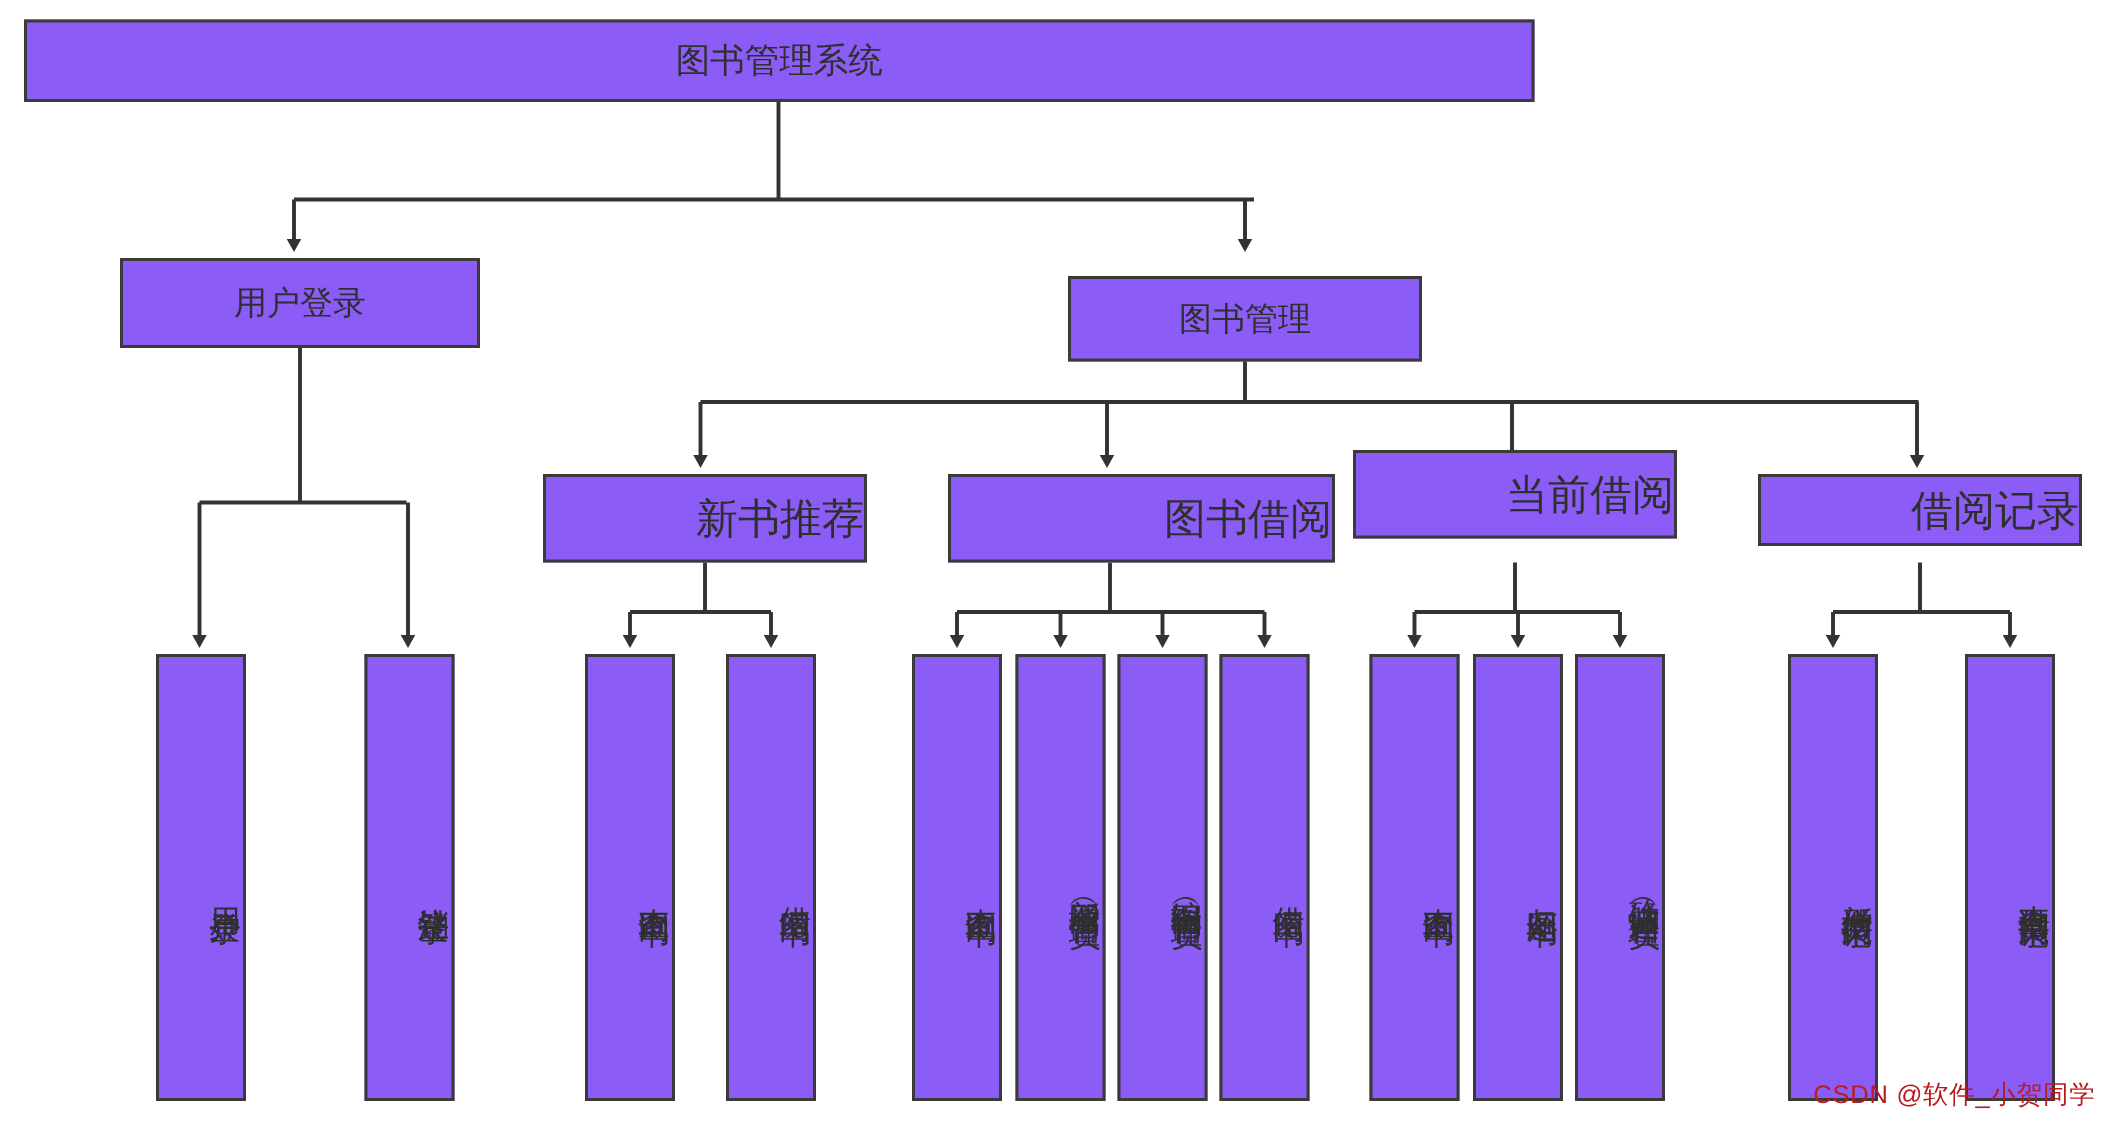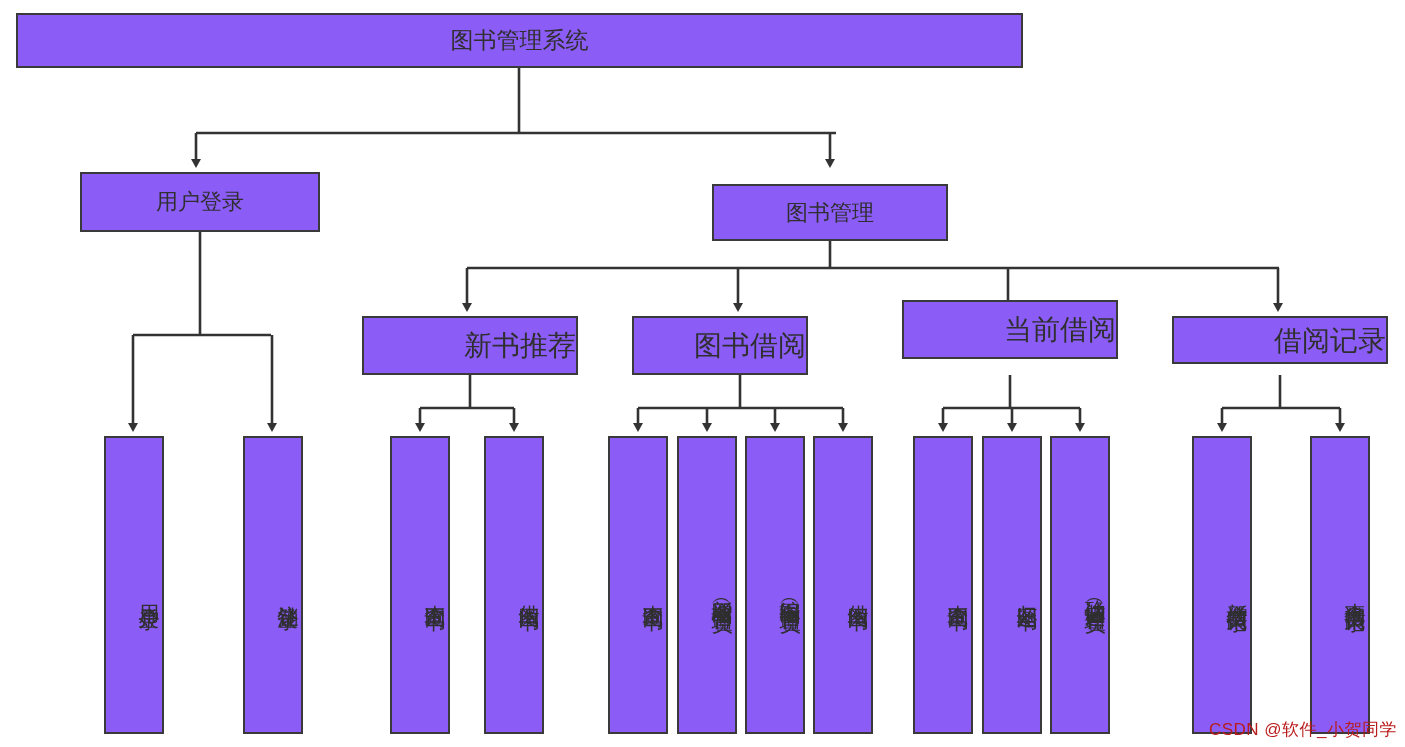--- a/index.html
+++ b/index.html
@@ -136,21 +136,21 @@
   <div class="node node-tier1" style="left:80px; top:172px; width:240px; height:60px;">
     <span class="label">用户登录</span>
   </div>
   <div class="node node-tier1" style="left:712px; top:184px; width:236px; height:57px;">
     <span class="label">图书管理</span>
   </div>
 
   <div class="node node-tier2" style="left:362px; top:316px; width:216px; height:59px;">
     <span class="label">新书推荐</span>
   </div>
-  <div class="node node-tier2" style="left:632px; top:316px; width:176px; height:59px;">
+  <div class="node node-tier2" style="left:632px; top:316px; width:258px; height:59px;">
     <span class="label">图书借阅</span>
   </div>
   <div class="node node-tier2" style="left:902px; top:300px; width:216px; height:59px;">
     <span class="label">当前借阅</span>
   </div>
   <div class="node node-tier2" style="left:1172px; top:316px; width:216px; height:48px;">
     <span class="label">借阅记录</span>
   </div>
 
   <div class="node node-leaf" style="left:104px; top:436px; width:60px; height:298px;">

